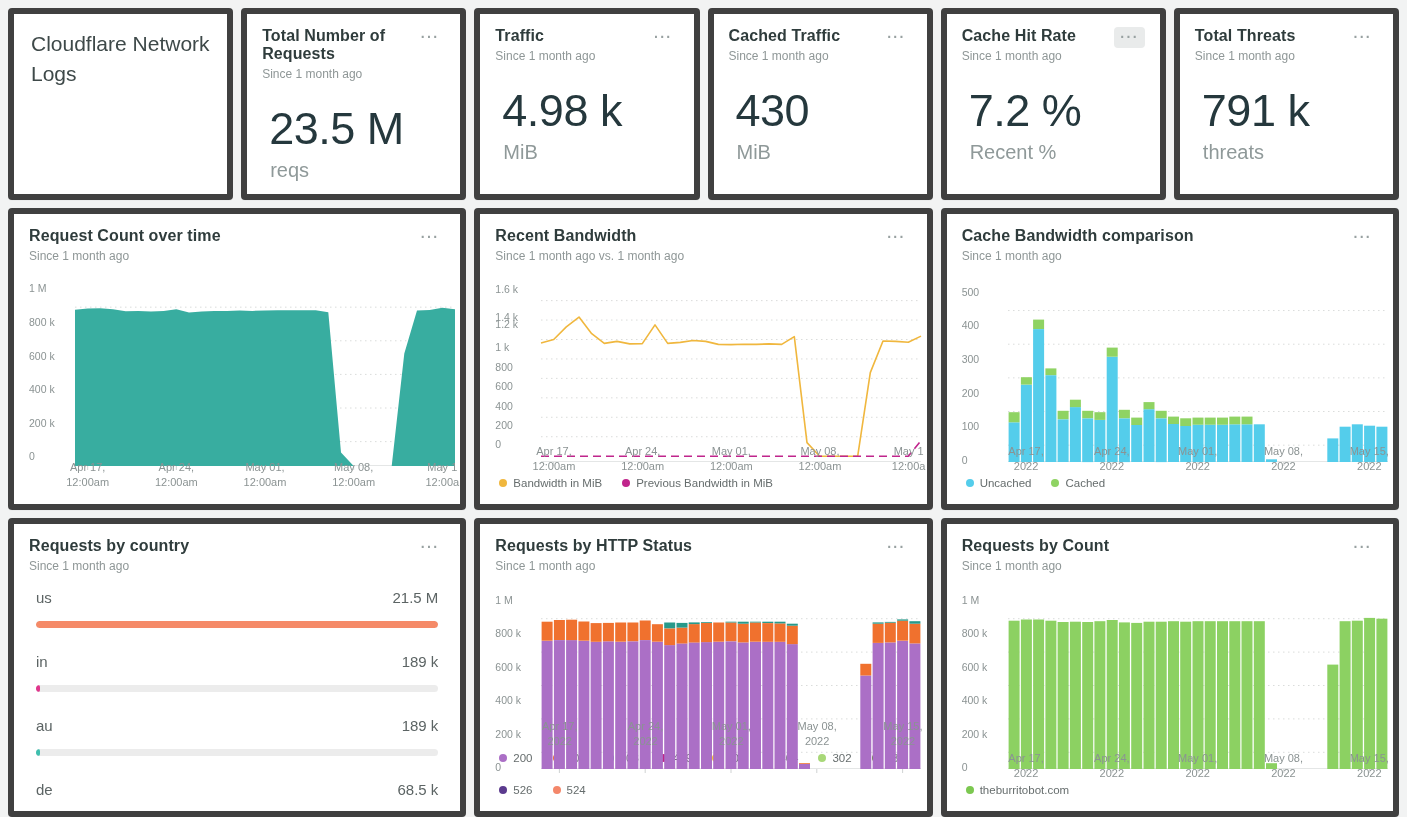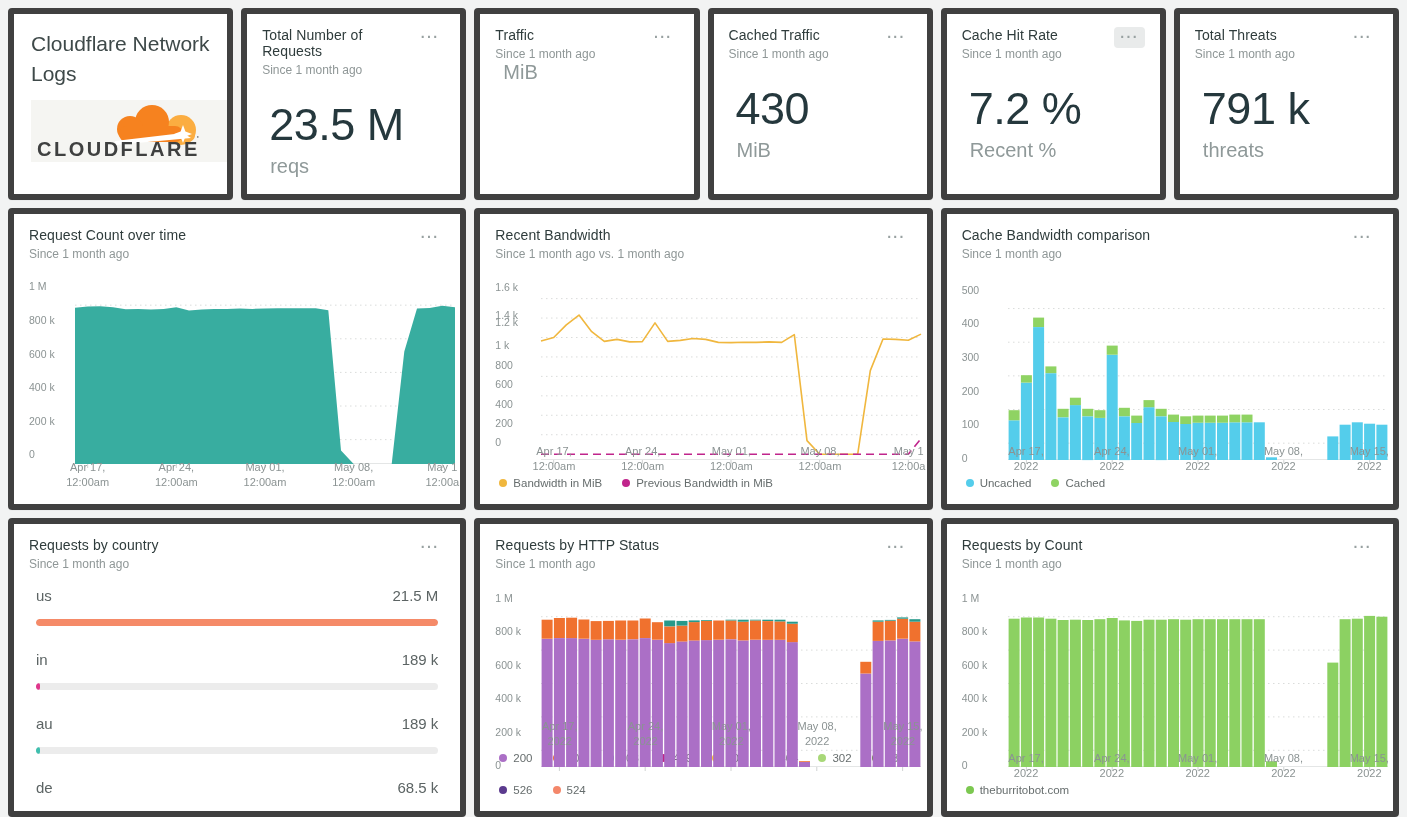--- a/index.html
+++ b/index.html
@@ -1,21 +1,21 @@
 <!DOCTYPE html>
 <html><head>
 <meta charset="utf-8">
 <style>
 *{box-sizing:border-box;margin:0;padding:0}
 body{width:1407px;height:817px;margin:0;background:#f2f3f3;font-family:"Liberation Sans",sans-serif;overflow:hidden}
 .grid{display:grid;grid-template-columns:repeat(6,1fr);grid-template-rows:192px 302px 299px;gap:8px;padding:8px 8px 0 8px;height:817px}
 .panel{background:#fff;border:6px solid #404040;border-radius:4px;padding:13px 15px;display:flex;flex-direction:column;overflow:hidden;box-shadow:0 1px 1px rgba(0,0,0,.03)}
 .span2{grid-column:span 2}
 .panel-head{display:flex;justify-content:space-between;align-items:flex-start;flex:none}
-.p-title{font-size:14px;font-weight:400;color:#2f3c3c;letter-spacing:.1px}
+.p-title{font-size:16px;font-weight:700;color:#2f3c3c;letter-spacing:.1px}
 .p-sub{font-size:12px;color:#8f9797;margin-top:4px}
 .menu{font-size:14px;font-weight:700;color:#98a1a1;letter-spacing:1.5px;cursor:pointer;line-height:13px;padding:4px 6px;border-radius:4px;user-select:none}
 .menu.hl{background:#e9ebeb}
 .stat-val{font-size:45px;color:#25383d;margin:22px 0 4px 7px;letter-spacing:-.5px;white-space:nowrap}
 .stat-unit{font-size:20px;color:#8f9999;margin-left:8px}
 .brand-title{font-size:21px;color:#3e4949;line-height:1.45;padding:2px 2px 0 2px;font-weight:400}
 .logo-wrap{margin:10px 0 0 2px}
 .plot{flex:1;position:relative;margin:24px 0 38px 0}
 .plot svg{position:absolute;top:0;left:0;overflow:visible}
 .ylab{position:absolute;left:0;transform:translateY(-65%);font-size:10.5px;color:#8b9393}
@@ -29,36 +29,20 @@
 .ctrack{height:7px;border-radius:4px;overflow:hidden;position:relative}
 .cfill{height:100%;border-radius:4px;min-width:4px;position:absolute;left:0;top:0}
 </style>
 </head>
 <body>
 
 <div class="grid">
 
   <section class="panel">
     <div class="brand-title">Cloudflare Network Logs</div>
-    <div class="logo-wrap">
-      <svg width="196" height="62" viewBox="0 0 196 62">
-        <rect width="196" height="62" fill="#f5f5f2"></rect>
-        <g>
-          <circle cx="150" cy="30" r="15" fill="#fbad41"></circle>
-          <rect x="138" y="28" width="26" height="14" rx="7" fill="#fbad41"></rect>
-          <circle cx="121" cy="22" r="17" fill="#f6821f"></circle>
-          <circle cx="99" cy="29" r="13" fill="#f6821f"></circle>
-          <rect x="88" y="26" width="64" height="16" rx="8" fill="#f6821f"></rect>
-          <path d="M84 41 L152 33 L160 38 L84 45 Z" fill="#ffffff"></path>
-          <path d="M152 25 L154.4 31.6 L161 34 L154.4 36.4 L152 43 L149.6 36.4 L143 34 L149.6 31.6 Z" fill="#ffffff"></path>
-        </g>
-        <text x="6" y="56" font-size="20" font-weight="800" fill="#3f4040" letter-spacing="2.5">CLOUDFLARE</text>
-        <text x="166" y="42" font-size="9" fill="#3f4040">'</text>
-      </svg>
-    </div>
   </section>
 
   <section class="panel">
     <div class="panel-head">
       <div>
         <div class="p-title">Total Number of Requests</div>
         <div class="p-sub">Since 1 month ago</div>
       </div>
       <div class="menu">···</div>
     </div>
@@ -67,20 +51,21 @@
   </section>
 
   <section class="panel">
     <div class="panel-head">
       <div>
         <div class="p-title">Traffic</div>
         <div class="p-sub">Since 1 month ago</div>
       </div>
       <div class="menu">···</div>
     </div>
+    <div class="stat-val">4.98 k</div>
     <div class="stat-unit">MiB</div>
   </section>
 
   <section class="panel">
     <div class="panel-head">
       <div>
         <div class="p-title">Cached Traffic</div>
         <div class="p-sub">Since 1 month ago</div>
       </div>
       <div class="menu">···</div>

